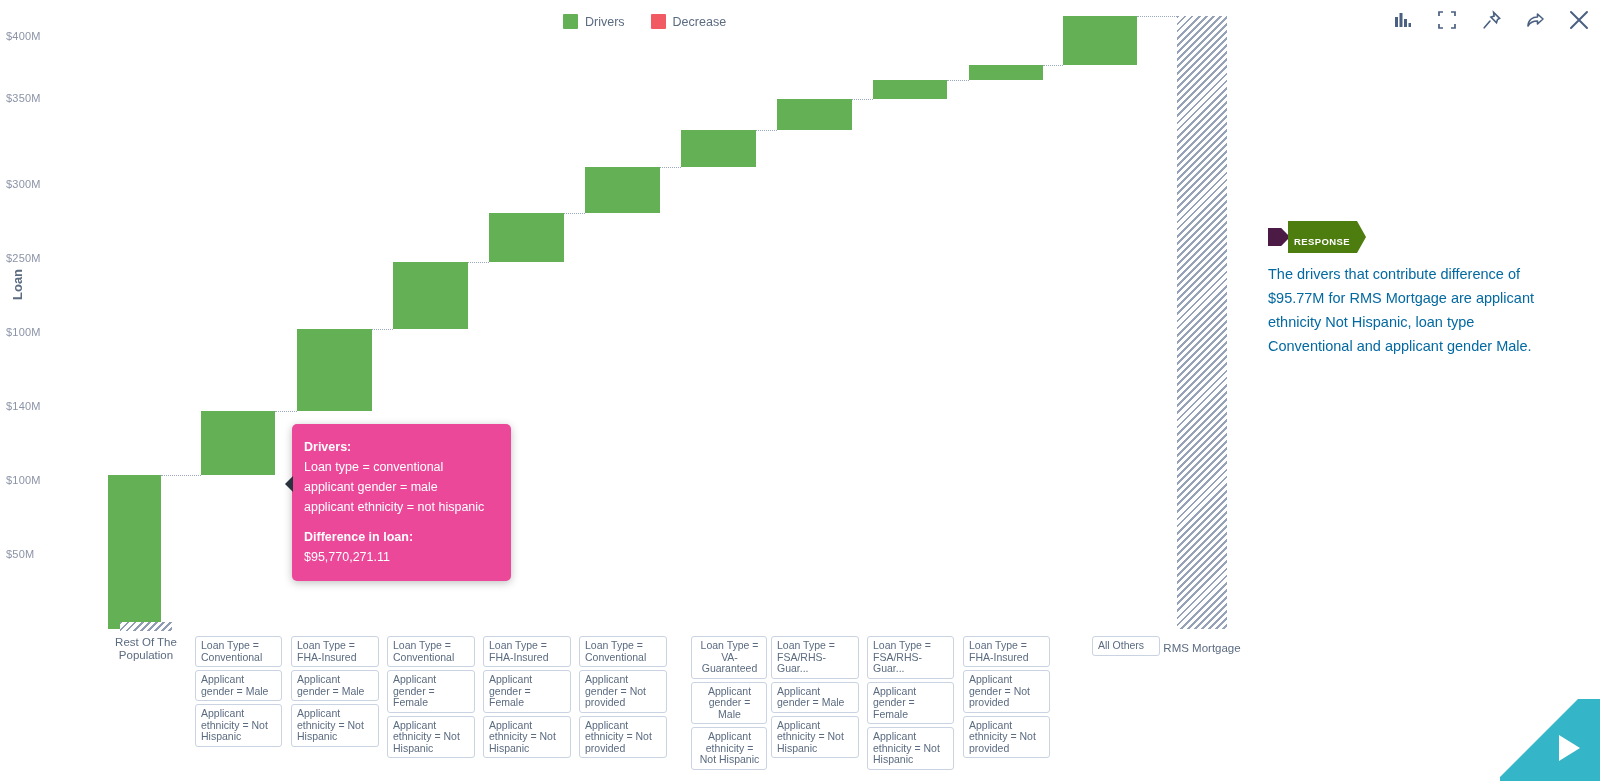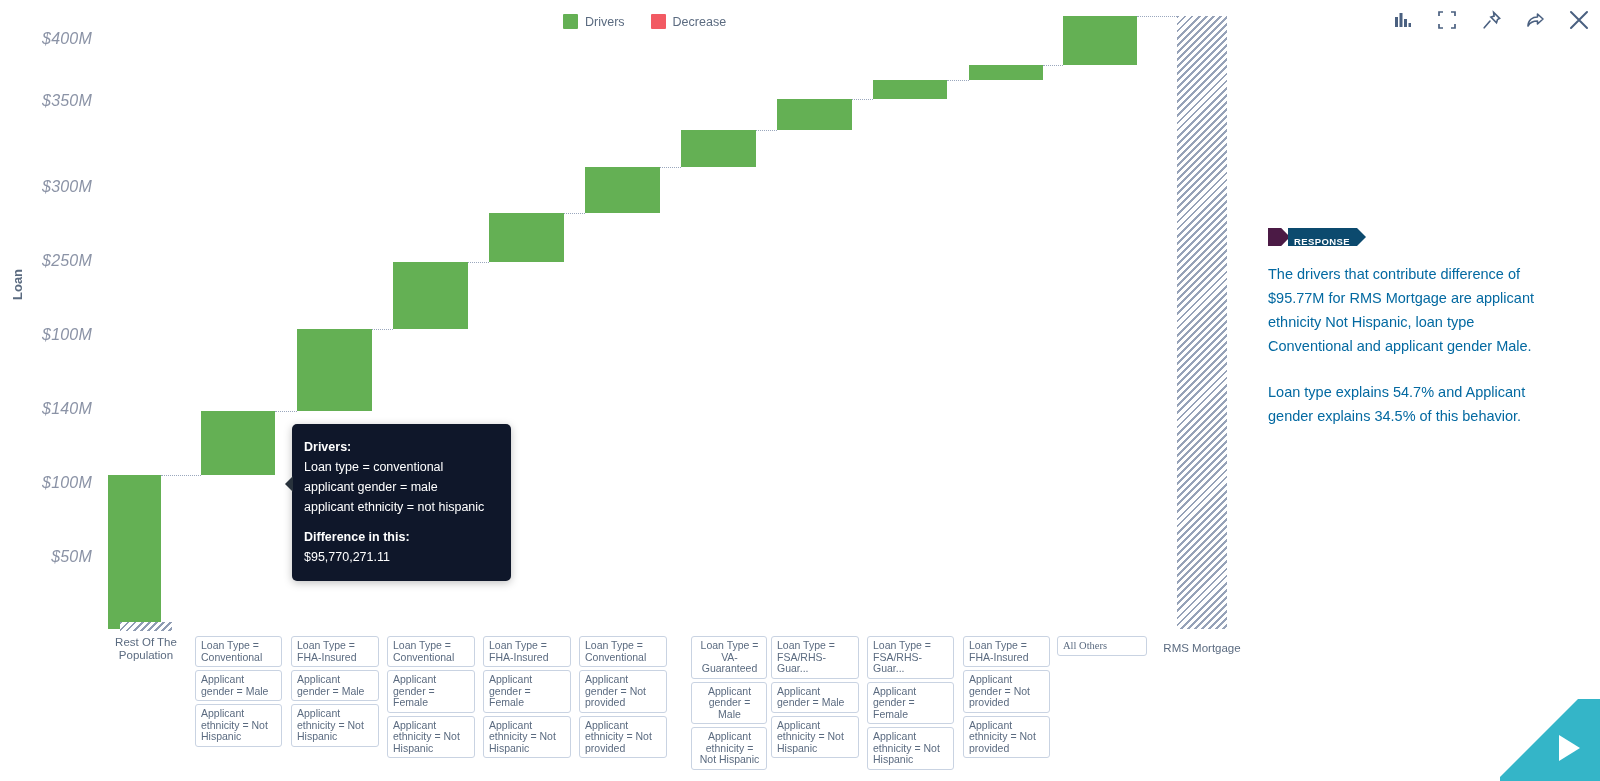--- a/index.html
+++ b/index.html
@@ -33,22 +33,22 @@
   
   .chart { position: absolute; left: 0; top: 0; width: 1260px; height: 781px; }
 
   .y-axis-title {
     position: absolute; left: 10px; top: 300px;
     font-size: 13px; font-weight: bold; color: #5b6b80;
     transform: rotate(-90deg); transform-origin: left top;
     white-space: nowrap;
   }
   .y-tick {
-    position: absolute; right: 0; width: 86px; text-align: right;
-    font-size: 16px; color: #8b93a6; letter-spacing: .2px; font-style: italic;
+    position: absolute; right: 0; width: 86px; 
+    font-size: 11px; color: #8b93a6; letter-spacing: .2px;
   }
   .y-ticks-wrap { position: absolute; left: 0; top: 0; width: 92px; height: 640px; }
 
   .plot { position: absolute; left: 110px; top: 0; width: 1140px; height: 640px; }
 
   .bar { position: absolute; background: #64b054; }
   .bar.total {
     background-color: #ffffff;
     background-image: repeating-linear-gradient(
       135deg, #96a2b8 0px, #96a2b8 2px, #ffffff 2px, #ffffff 5px);
@@ -81,21 +81,21 @@
   }
   .chip.single { white-space: nowrap; overflow: hidden; text-overflow: ellipsis; }
   .total-col {
     position: absolute; top: 20px; left: 1152px; width: 100px;
     text-align: center; font-size: 11.5px; color: #5b6b80;
   }
 
   
   .tooltip {
     position: absolute; left: 292px; top: 424px; width: 219px;
-    background: #0f172a; border-radius: 5px;
+    background: #ec4899; border-radius: 5px;
     padding: 13px 14px 14px 12px;
     color: #ffffff; font-size: 12.5px; line-height: 20px;
     box-shadow: 0 2px 8px rgba(0,0,0,.25);
     z-index: 30;
   }
   .tooltip .tt-head { font-weight: bold; }
   .tooltip .tt-gap { height: 10px; }
   .tooltip .tt-arrow {
     position: absolute; left: -7px; top: 52px;
     width: 0; height: 0;
@@ -105,21 +105,21 @@
   }
 
   
   .panel { position: absolute; left: 1268px; top: 228px; width: 272px; }
   .badge-row { display: flex; align-items: center; height: 18px; margin-bottom: 16px; }
   .badge-arrow {
     width: 22px; height: 18px; background: #4b1a45;
     clip-path: polygon(0 0, 60% 0, 100% 50%, 60% 100%, 0 100%);
   }
   .badge-main {
-    height: 18px; background: #0c4a6e; color: #ffffff;
+    height: 32px; background: #4d7c0f; color: #ffffff;
     font-size: 9.5px; font-weight: bold; letter-spacing: .4px;
     padding: 8px 16px 0 6px; display: flex; align-items: center;
     clip-path: polygon(0 0, calc(100% - 9px) 0, 100% 50%, calc(100% - 9px) 100%, 0 100%);
     margin-left: -2px;
   }
   .panel-title {
     font-size: 19px; font-weight: bold; color: #222a33;
     line-height: 27px; margin-bottom: 20px;
   }
   .panel-para {
@@ -274,44 +274,43 @@
         <div class="cat-col" style="left: 867px; width: 87px;">
           <div class="chip">Loan Type = FSA/RHS-Guar...</div>
           <div class="chip">Applicant gender = Female</div>
           <div class="chip">Applicant ethnicity = Not Hispanic</div>
         </div>
         <div class="cat-col" style="left: 963px; width: 87px;">
           <div class="chip">Loan Type = FHA-Insured</div>
           <div class="chip">Applicant gender = Not provided</div>
           <div class="chip">Applicant ethnicity = Not provided</div>
         </div>
-        <div class="cat-col" style="left: 1057px; width: 90px; font-family: Liberation Serif, serif;">
+        <div class="cat-col" style="left: 1092px; width: 68px;">
           <div class="chip single">All Others</div>
         </div>
       </div>
   </div>
 
   <div class="tooltip">
     <div class="tt-arrow"></div>
     <div class="tt-head">Drivers:</div>
     <div>Loan type = conventional</div>
     <div>applicant gender = male</div>
     <div>applicant ethnicity = not hispanic</div>
     <div class="tt-gap"></div>
-    <div class="tt-head">Difference in this:</div>
+    <div class="tt-head">Difference in loan:</div>
     <div>$95,770,271.11</div>
   </div>
 
   <div class="panel">
     <div class="badge-row">
       <div class="badge-arrow"></div>
       <div class="badge-main">RESPONSE</div>
     </div>
     <div class="panel-para">The drivers that contribute difference of $95.77M for RMS Mortgage are applicant ethnicity Not Hispanic, loan type Conventional and applicant gender Male.</div>
-    <div class="panel-para">Loan type explains 54.7% and Applicant gender explains 34.5% of this behavior.</div>
   </div>
 
   <div class="corner-play">
     <div class="corner-tri"></div>
     <div class="corner-arrow"></div>
   </div>
 
 </div>
 
 </body></html>

